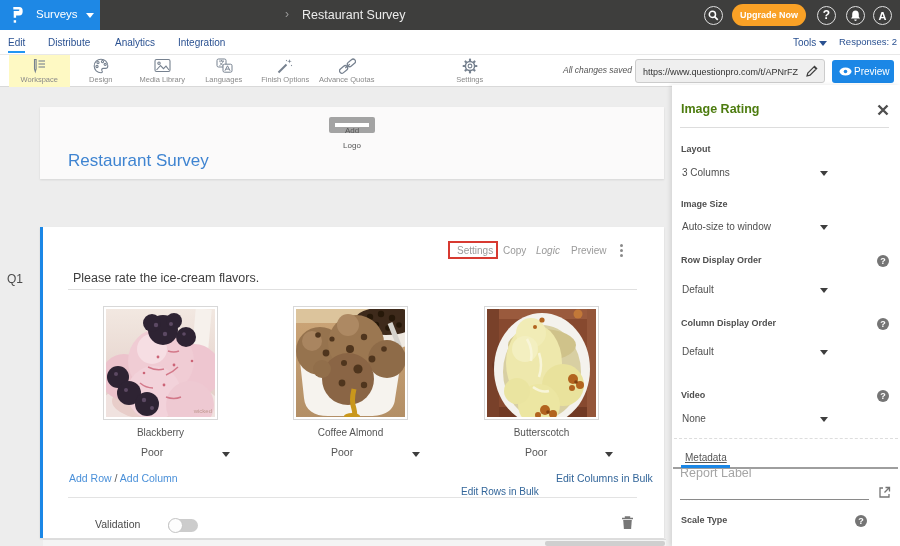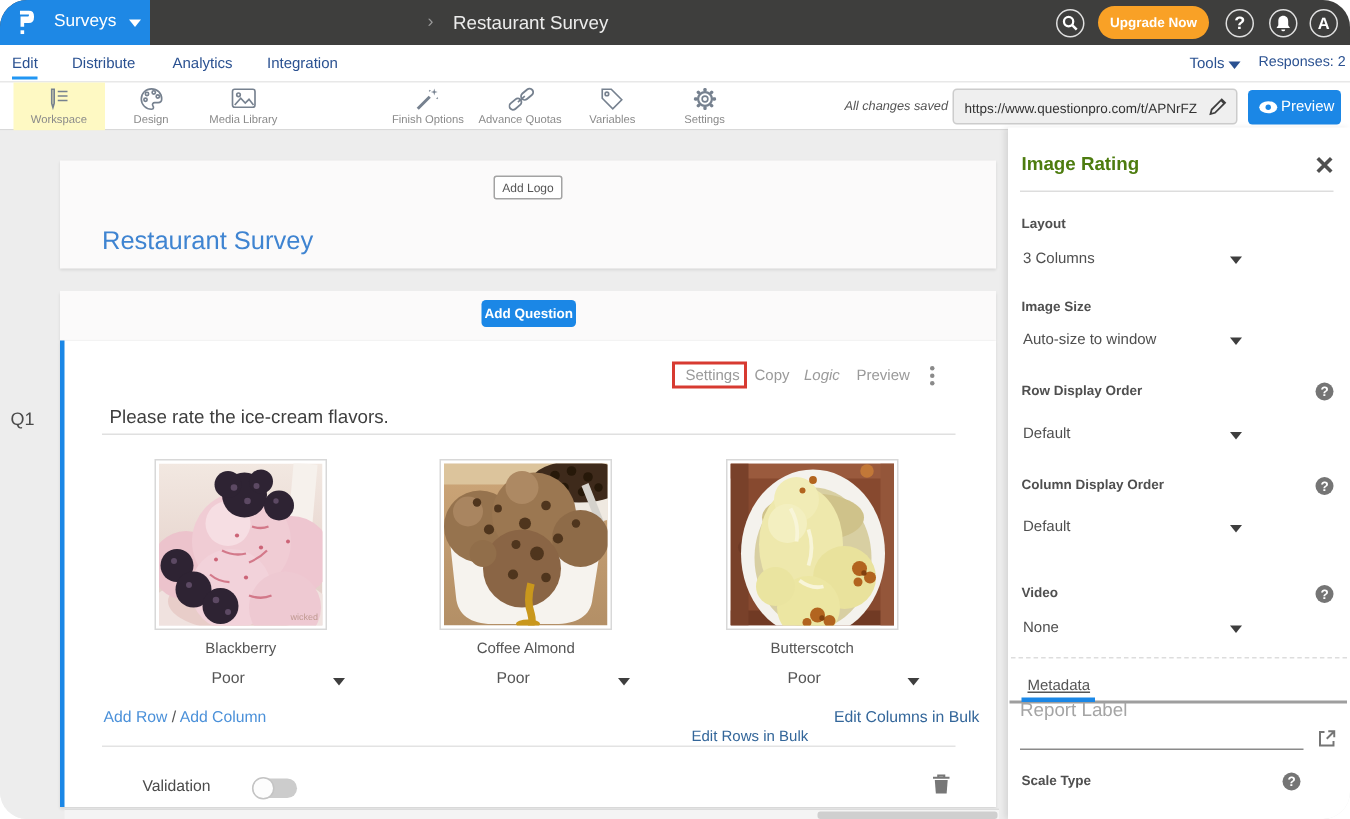--- a/index.html
+++ b/index.html
@@ -1,17 +1,17 @@
 <!DOCTYPE html>
 <html><head>
 <meta charset="utf-8">
 <style>
   * { margin:0; padding:0; box-sizing:border-box; }
   html,body { width:900px; height:546px; overflow:hidden; }
-  #app { position:relative; width:900px; height:546px; font-family:"Liberation Sans",sans-serif; background:#ededed; overflow:hidden;border-radius:18px; }
+  #app { position:relative; width:900px; height:546px; font-family:"Liberation Sans",sans-serif; background:#ededed; overflow:hidden; }
   
   #topbar { position:absolute; left:0; top:0; width:900px; height:30px; background:#3e3e3d; }
   #logoblk { position:absolute; left:0; top:0; width:100px; height:30px; background:#1e88e5; }
   #surveys { position:absolute; left:36px; top:7.5px; color:#fff; font-size:11.5px; }
   .crumb1 { position:absolute; left:120px; top:8px; color:#64a0d4; font-size:12.5px; }
   .crumbsep { position:absolute; left:285px; top:7px; color:#9a9a9a; font-size:12px; }
   .crumb2 { position:absolute; left:302px; top:8px; color:#ececec; font-size:12.5px; }
   .topcircle { position:absolute; top:5.5px; width:19px; height:19px; border:1.4px solid #e0e0e0; border-radius:50%; color:#fff; text-align:center; }
   #upgrade { position:absolute; left:732px; top:4px; width:74px; height:22px; background:#f9a126; border-radius:11px; color:#fff; font-size:9px; font-weight:bold; text-align:center; line-height:22px; }
   
@@ -97,45 +97,47 @@
       <div class="lbl">Design</div>
     </div>
     <div class="titem" style="left:131.5px;">
       <svg width="17" height="15" viewBox="0 0 17 15" fill="none" stroke="#76818f" stroke-width="1.1">
         <rect x="1" y="1.5" width="15" height="12" rx="1.5"></rect>
           <circle cx="5" cy="5.2" r="1.2"></circle>
           <path d="M2.5,12 l4,-4.5 l3,3.2 l2.5,-2.5 l3,3.8"></path>
       </svg>
       <div class="lbl">Media Library</div>
     </div>
+    <div class="titem" style="left:193px;">
+      <svg width="17" height="15" viewBox="0 0 17 15" fill="none" stroke="#76818f" stroke-width="1">
+        <rect x="1" y="1" width="9" height="8" rx="1.5"></rect>
+        <path d="M3,3.1 h5 M5.5,3.1 v-1 M3.5,7.5 c1.7,-0.9 3.1,-2.4 3.7,-4.4 M4.3,4.7 c0.7,1.5 2,2.5 3.4,2.9" stroke-width="0.9"></path>
+        <rect x="7" y="6.2" width="9" height="8" rx="1.5" fill="#fff"></rect>
+        <path d="M8.9,12.8 l2.6,-5 l2.6,5 M9.9,11.1 h3.2" stroke-width="0.95"></path>
+      </svg>
+      <div class="lbl">Languages</div>
+    </div>
     <div class="titem" style="left:254.5px;">
       <svg width="16" height="16" viewBox="0 0 16 16" fill="none" stroke="#76818f" stroke-width="1.1">
         <path d="M1.5,14.5 L9.5,6.5" stroke-width="2"></path>
         <path d="M12.5,1 l0.5,1.8 l1.8,0.5 l-1.8,0.5 l-0.5,1.8 l-0.5,-1.8 l-1.8,-0.5 l1.8,-0.5 Z" fill="#76818f" stroke="none"></path>
         <line x1="9.2" y1="2.2" x2="9.8" y2="2.8"></line>
           <line x1="14.2" y1="7.2" x2="14.8" y2="7.8"></line>
       </svg>
       <div class="lbl">Finish Options</div>
     </div>
     <div class="titem" style="left:316px;">
       <svg width="17" height="16" viewBox="0 0 17 16" fill="none" stroke="#76818f" stroke-width="1.25">
         <g transform="rotate(-40 8.5 8)">
           <rect x="-1.2" y="5.7" width="9" height="4.8" rx="2.4"></rect>
           <rect x="9" y="5.7" width="9" height="4.8" rx="2.4"></rect>
           <line x1="5.5" y1="8.1" x2="11.5" y2="8.1" stroke-width="1.1"></line>
         </g>
       </svg>
       <div class="lbl">Advance Quotas</div>
-    </div>
-    <div class="titem" style="left:377.5px;">
-      <svg width="16" height="16" viewBox="0 0 16 16" fill="none" stroke="#76818f" stroke-width="1.1">
-        <path d="M7.5,1.5 L14.5,8.5 L8.5,14.5 L1.5,7.5 L1.5,1.5 Z"></path>
-          <circle cx="4.6" cy="4.6" r="1.2"></circle>
-      </svg>
-      <div class="lbl">Variables</div>
     </div>
     <div class="titem" style="left:439px;">
       <svg width="16" height="16" viewBox="0 0 16 16">
         <g fill="#76818f">
             <g id="t">
               <rect x="6.9" y="0.6" width="2.2" height="2.6" rx="0.9"></rect>
             </g>
         <rect x="6.9" y="12.8" width="2.2" height="2.6" rx="0.9"></rect>
         <rect x="0.6" y="6.9" width="2.6" height="2.2" rx="0.9"></rect>
         <rect x="12.8" y="6.9" width="2.6" height="2.2" rx="0.9"></rect>
@@ -163,27 +165,24 @@
           <ellipse cx="6.5" cy="4.5" rx="6" ry="4" fill="#fff"></ellipse>
           <circle cx="6.5" cy="4.5" r="1.8" fill="#1b87e6"></circle>
         </svg>
       <span style="position:absolute;left:22px;top:6px;font-size:10px;">Preview</span>
     </div>
   </div>
 
   <div id="main">
 
     <div class="card" style="left:40px;top:20px;width:624px;height:72px;">
-      <div style="position:absolute;left:289px;top:10px;width:46px;height:16px;background:#fff;border:1px solid #a3a3a3;border-radius:2px;font-size:8px;color:#555;text-align:center;line-height:15px;">Add Logo</div>
+      <div style="position:absolute;left:289px;top:10px;width:46px;height:16px;background:#fff;border:6px solid #a3a3a3;border-radius:2px;font-size:8px;color:#555;text-align:center;line-height:15px;">Add Logo</div>
       <div style="position:absolute;left:28px;top:44px;font-size:17px;color:#3f84d1;">Restaurant Survey</div>
     </div>
 
-    <div class="card" style="left:40px;top:107px;width:624px;height:33px;">
-      <div style="position:absolute;left:281px;top:6px;width:63px;height:18px;background:#1b87e6;border-radius:3px;color:#fff;font-size:9px;font-weight:bold;text-align:center;line-height:18px;white-space:nowrap;">Add Question</div>
-    </div>
 
     <div style="position:absolute;left:7px;top:185px;font-size:12px;color:#4a4a4a;">Q1</div>
 
     <div id="qcard2" style="position:absolute;left:40px;top:140px;width:624px;height:311px;background:#fff;border-left:3px solid #1b87e6;box-shadow:0 1px 2px rgba(0,0,0,0.10);">
 
       <div style="position:absolute;left:405px;top:14px;width:50px;height:18px;border:2px solid #d73a31;"></div>
       <span class="gtxt" style="position:absolute;left:414px;top:18px;">Settings</span>
       <span class="gtxt" style="position:absolute;left:460px;top:18px;">Copy</span>
       <span class="gtxt" style="position:absolute;left:493px;top:18px;font-style:italic;">Logic</span>
       <span class="gtxt" style="position:absolute;left:528px;top:18px;">Preview</span>

